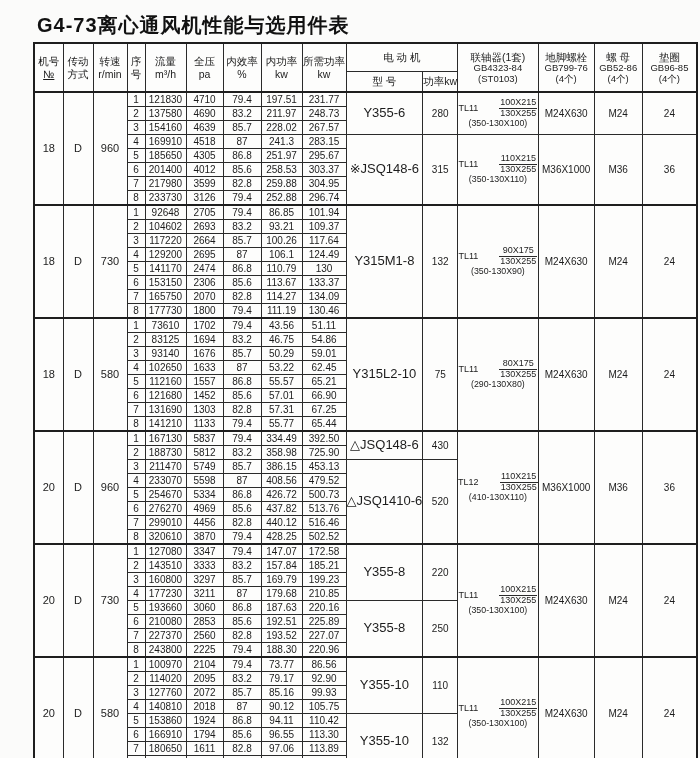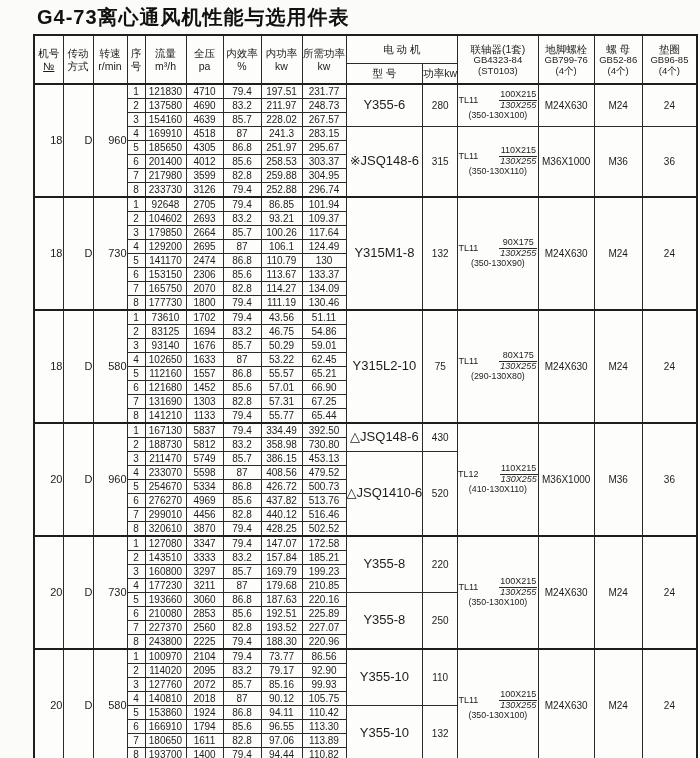--- a/index.html
+++ b/index.html
@@ -3,47 +3,47 @@
 <meta charset="utf-8">
 <style>
   html,body{margin:0;padding:0;}
   body{
     width:700px;height:758px;background:#fbfbfa;
     font-family:"Liberation Sans","DejaVu Sans",sans-serif;
     color:#1c1c1c;-webkit-font-smoothing:antialiased;
   }
   .title{
     font-size:20px;font-weight:bold;letter-spacing:1px;
-    margin:4px 0 3px 37px;color:#111;
+    margin:12px 0 3px 37px;color:#111;
   }
   table{
     border-collapse:collapse;margin-left:33px;table-layout:fixed;
     border:2px solid #1e1e1e;background:#fdfdfc;
   }
   th,td{
     border:1px solid #2a2a2a;text-align:center;vertical-align:middle;
     padding:0;font-size:10px;line-height:1.15;overflow:hidden;
     white-space:nowrap;
   }
   thead th{font-weight:normal;font-size:10.5px;padding:1px 0;}
   thead tr.h1 th{height:25px;margin-top:45px;}
   thead tr.h2 th{height:17px;}
   thead .hl{display:block;}
   thead .hl.small{font-size:9.5px;letter-spacing:0;}
   .no-mark{display:inline-block;text-decoration:underline;}
   tbody td{height:13px;font-size:10px;}
   tbody td.num{letter-spacing:0;}
   tr.group-start td{border-top:2px solid #1e1e1e;}
-  td.group-cell{font-size:11px;text-align:right;}
+  td.group-cell{font-size:11px;}
   td.motor-model{font-size:13px;}
   td.coupling{font-size:9px;line-height:1.05;}
   .frac-row{display:flex;align-items:center;justify-content:center;gap:12px;}
   .frac{display:inline-flex;flex-direction:column;margin-left:9px;}
   .frac .top{border-bottom:1px solid #2a2a2a;padding:0 1px;}
-  .frac .bot{padding:0 1px;font-style:italic;}
+  .frac .bot{padding:0 1px;}
   .coupling .note{font-size:8.8px;margin-top:1px;}
 </style>
 </head>
 <body>
 
 <div class="title">G4-73离心通风机性能与选用件表</div>
 
 <table>
   <colgroup>
     <col style="width:29px">
@@ -256,21 +256,21 @@
       <tr>
         <td class="num">2</td>
         <td class="num">104602</td>
         <td class="num">2693</td>
         <td class="num">83.2</td>
         <td class="num">93.21</td>
         <td class="num">109.37</td>
       </tr>
       <tr>
         <td class="num">3</td>
-        <td class="num">179850</td>
+        <td class="num">117220</td>
         <td class="num">2664</td>
         <td class="num">85.7</td>
         <td class="num">100.26</td>
         <td class="num">117.64</td>
       </tr>
       <tr>
         <td class="num">4</td>
         <td class="num">129200</td>
         <td class="num">2695</td>
         <td class="num">87</td>
@@ -416,21 +416,21 @@
         <td class="num" rowspan="8">M36X1000</td>
         <td class="num" rowspan="8">M36</td>
         <td class="num" rowspan="8">36</td>
       </tr>
       <tr>
         <td class="num">2</td>
         <td class="num">188730</td>
         <td class="num">5812</td>
         <td class="num">83.2</td>
         <td class="num">358.98</td>
-        <td class="num">730.80</td>
+        <td class="num">725.90</td>
       </tr>
       <tr>
         <td class="num">3</td>
         <td class="num">211470</td>
         <td class="num">5749</td>
         <td class="num">85.7</td>
         <td class="num">386.15</td>
         <td class="num">453.13</td>
         <td class="motor-model" rowspan="6">△JSQ1410-6</td>
         <td class="num" rowspan="6">520</td>

